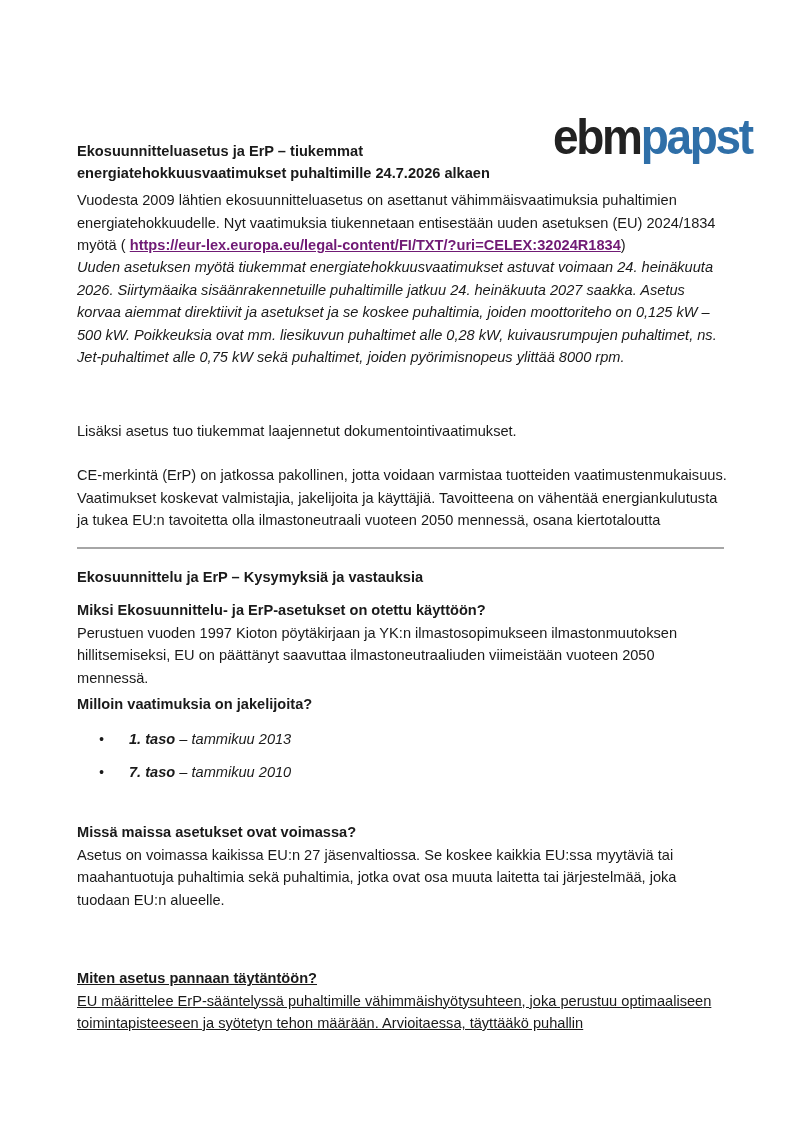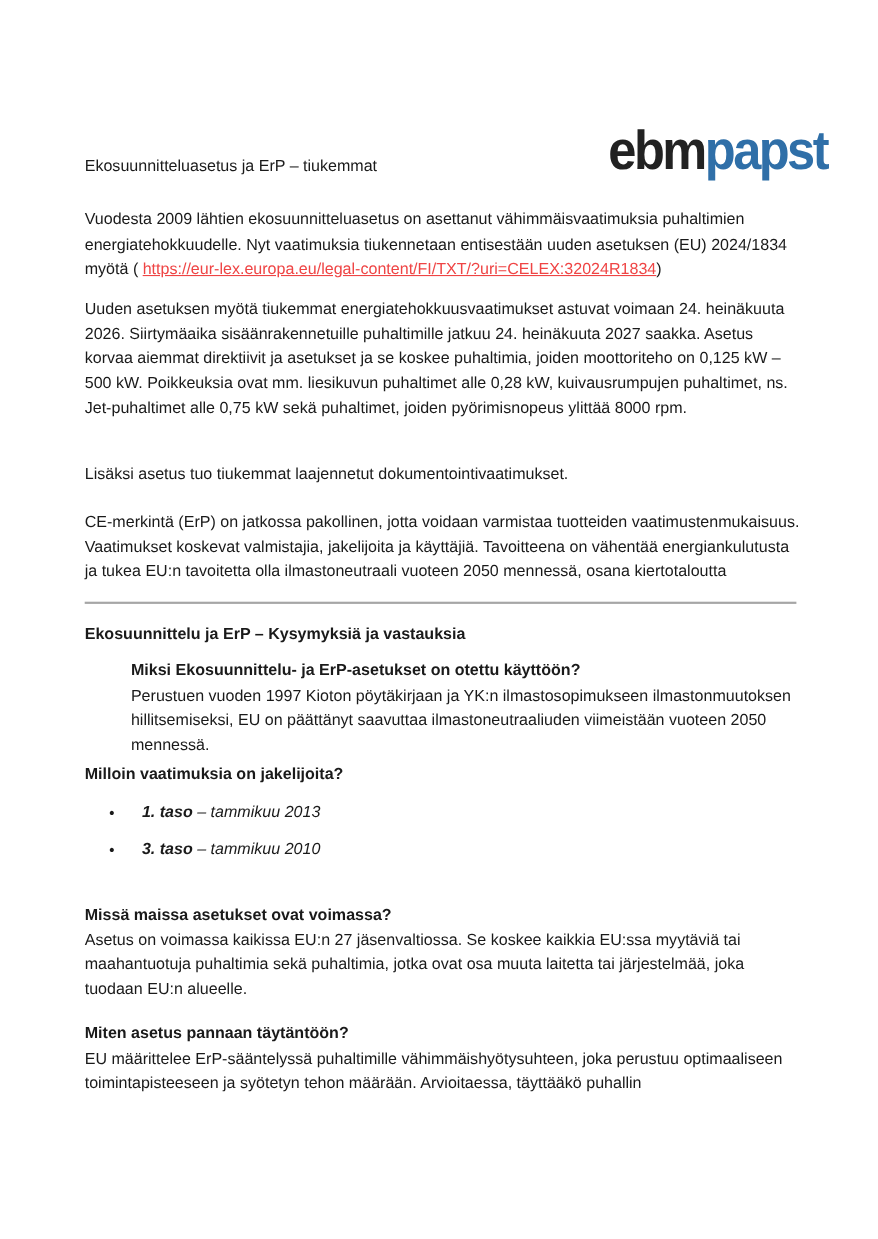--- a/index.html
+++ b/index.html
@@ -5,81 +5,82 @@
   html, body { margin:0; padding:0; background:#ffffff; }
   body { width:798px; height:1126px; position:relative; overflow:hidden;
          font-family:"Liberation Sans", sans-serif; color:#1a1a1a; }
   .page { position:absolute; left:0; top:0; width:798px; height:1126px; }
   .logo { position:absolute; left:553px; top:112px; font-family:"Liberation Sans", sans-serif;
           font-weight:bold; font-size:50px; letter-spacing:-2.5px; line-height:50px;
           transform:scaleX(0.92); transform-origin:left top; }
   .logo .ebm { color:#222222; }
   .logo .papst { color:#2f6fa8; }
   .content { position:absolute; left:77px; width:650px; font-size:14.6px; line-height:22.5px; }
-  .title { position:absolute; left:77px; top:140px; font-weight:normal; font-size:14.6px; line-height:22px; }
+  .title { position:absolute; left:77px; top:140px; font-weight:bold; font-size:14.6px; line-height:22px; }
   p { margin:0; }
-  .link { color:#ef4444; text-decoration:underline; }
+  .link { color:#701a75; text-decoration:underline;font-weight:bold; }
   .hr { position:absolute; left:77px; top:547px; width:647px; height:2px; background:#a6a6a6; }
   .q-title { font-weight:bold; }
   ul { margin:0; padding:0; list-style:none;font-style:italic; }
   li { position:relative; padding-left:52px; }
   li::before { content:"•"; position:absolute; left:22px; top:0; font-size:14px; }
   b { font-weight:bold; }
 </style>
 </head>
 <body>
 
 <div class="page">
 
   <div class="logo">
     <span class="ebm">ebm</span><span class="papst">papst</span>
   </div>
 
   <div class="title">
     <div>Ekosuunnitteluasetus ja ErP – tiukemmat</div>
+    <div>energiatehokkuusvaatimukset puhaltimille 24.7.2026 alkaen</div>
   </div>
 
   <div class="content" style="top:189px;">
     <p><span>Vuodesta 2009 lähtien ekosuunnitteluasetus on asettanut vähimmäisvaatimuksia puhaltimien energiatehokkuudelle. Nyt vaatimuksia tiukennetaan entisestään uuden asetuksen (EU) 2024/1834 myötä ( </span><span class="link">https://eur-lex.europa.eu/legal-content/FI/TXT/?uri=CELEX:32024R1834</span><span>)</span></p>
   </div>
 
-  <div class="content" style="top:270px;">
+  <div class="content" style="top:256px;font-style:italic;">
     <p>Uuden asetuksen myötä tiukemmat energiatehokkuusvaatimukset astuvat voimaan 24. heinäkuuta 2026. Siirtymäaika sisäänrakennetuille puhaltimille jatkuu 24. heinäkuuta 2027 saakka. Asetus korvaa aiemmat direktiivit ja asetukset ja se koskee puhaltimia, joiden moottoriteho on 0,125 kW – 500 kW. Poikkeuksia ovat mm. liesikuvun puhaltimet alle 0,28 kW, kuivausrumpujen puhaltimet, ns. Jet-puhaltimet alle 0,75 kW sekä puhaltimet, joiden pyörimisnopeus ylittää 8000 rpm.</p>
   </div>
 
   <div class="content" style="top:420px;">
     <p>Lisäksi asetus tuo tiukemmat laajennetut dokumentointivaatimukset.</p>
   </div>
 
   <div class="content" style="top:453px;margin-top:11px;">
     <p>CE-merkintä (ErP) on jatkossa pakollinen, jotta voidaan varmistaa tuotteiden vaatimustenmukaisuus. Vaatimukset koskevat valmistajia, jakelijoita ja käyttäjiä. Tavoitteena on vähentää energiankulutusta ja tukea EU:n tavoitetta olla ilmastoneutraali vuoteen 2050 mennessä, osana kiertotaloutta</p>
   </div>
 
   <div class="hr"></div>
 
   <div class="content" style="top:566px;">
     <p class="q-title">Ekosuunnittelu ja ErP – Kysymyksiä ja vastauksia</p>
   </div>
 
-  <div class="content" style="top:599px;margin-left:42px;">
+  <div class="content" style="top:599px;">
     <p class="q-title">Miksi Ekosuunnittelu- ja ErP-asetukset on otettu käyttöön?</p>
     <p>Perustuen vuoden 1997 Kioton pöytäkirjaan ja YK:n ilmastosopimukseen ilmastonmuutoksen hillitsemiseksi, EU on päättänyt saavuttaa ilmastoneutraaliuden viimeistään vuoteen 2050 mennessä.</p>
   </div>
 
   <div class="content" style="top:693px;">
     <p class="q-title">Milloin vaatimuksia on jakelijoita?</p>
     <ul style="margin-top:12px;">
       <li style="margin-bottom:11px;"><b>1. taso</b><span> – tammikuu 2013</span></li>
-      <li style="margin-bottom:11px;"><b>3. taso</b><span> – tammikuu 2010</span></li>
+      <li style="margin-bottom:11px;"><b>7. taso</b><span> – tammikuu 2010</span></li>
     </ul>
   </div>
 
   <div class="content" style="top:821px;">
     <p class="q-title">Missä maissa asetukset ovat voimassa?</p>
     <p>Asetus on voimassa kaikissa EU:n 27 jäsenvaltiossa. Se koskee kaikkia EU:ssa myytäviä tai maahantuotuja puhaltimia sekä puhaltimia, jotka ovat osa muuta laitetta tai järjestelmää, joka tuodaan EU:n alueelle.</p>
   </div>
 
-  <div class="content" style="top:929px;">
+  <div class="content" style="top:967px;text-decoration:underline;">
     <p class="q-title">Miten asetus pannaan täytäntöön?</p>
     <p>EU määrittelee ErP-sääntelyssä puhaltimille vähimmäishyötysuhteen, joka perustuu optimaaliseen toimintapisteeseen ja syötetyn tehon määrään. Arvioitaessa, täyttääkö puhallin</p>
   </div>
 
 </div>
 
 </body></html>

